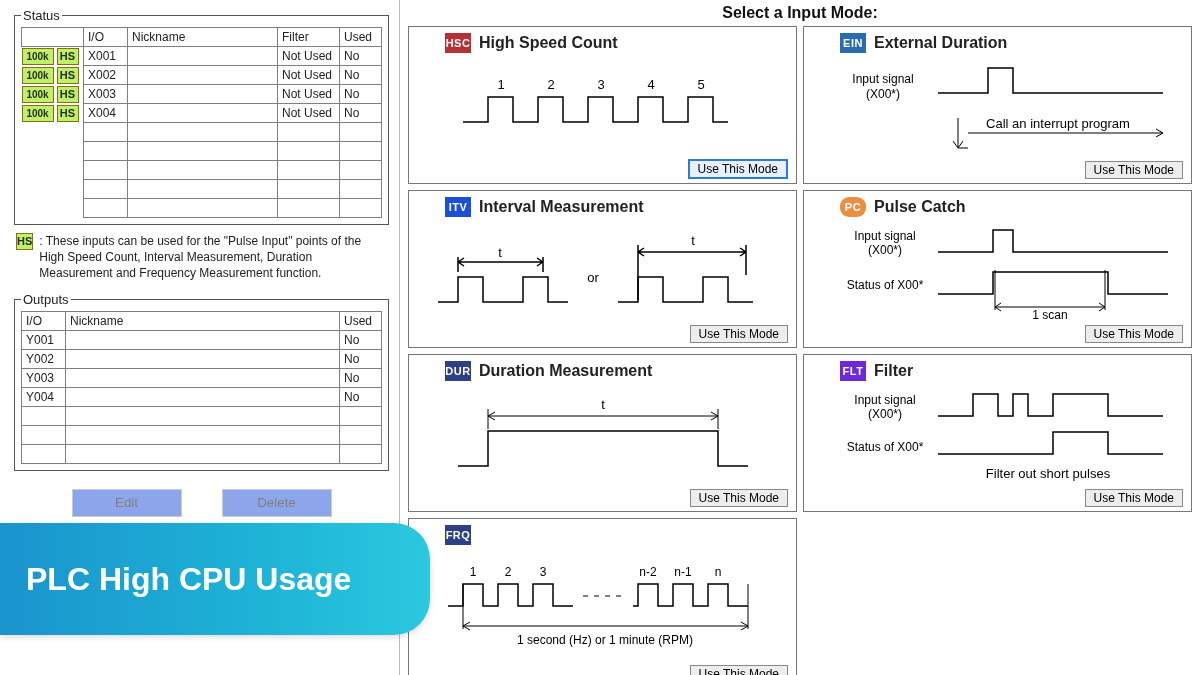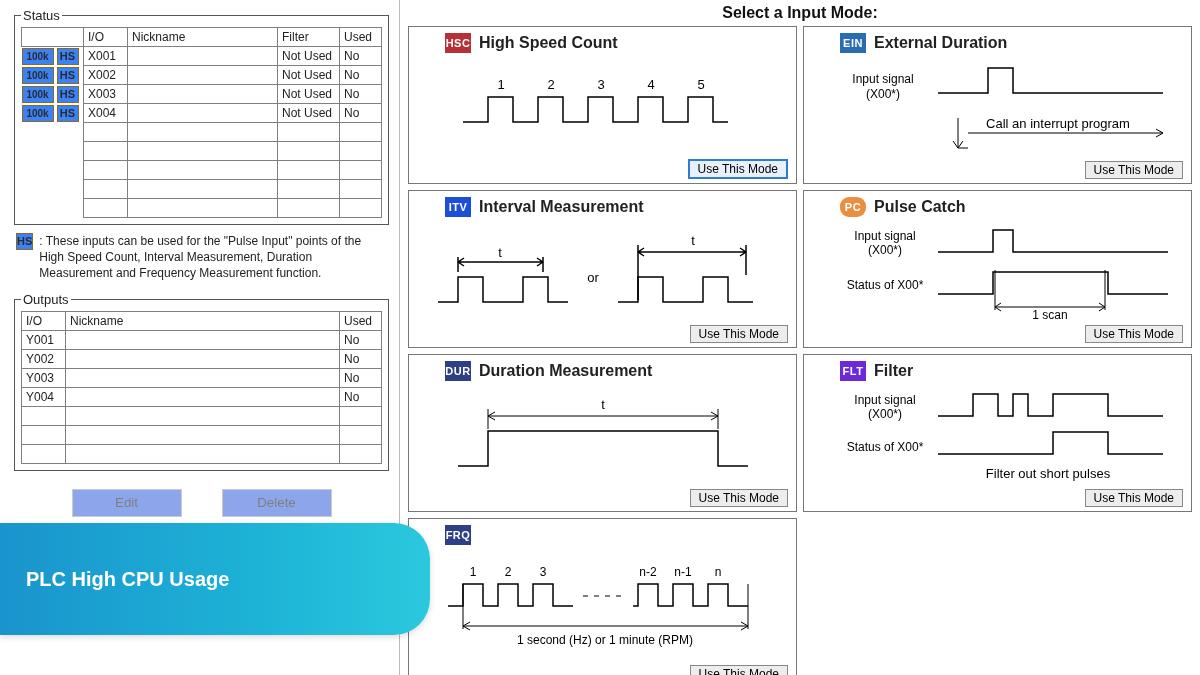--- a/index.html
+++ b/index.html
@@ -6,41 +6,41 @@
   body { margin:0; font-family: "Segoe UI", Arial, sans-serif; font-size:13px; color:#222; background:#fff; width:1200px; height:675px; overflow:hidden; position:relative; }
   .app { display:flex; width:100%; height:675px; }
   .left { width:400px; padding:8px 10px 8px 14px; border-right:1px solid #bbb; }
   .right { flex:1; padding:0 6px; }
   .right-header { font-weight:bold; font-size:16px; text-align:center; padding:4px 0 2px; color:#111;}
   fieldset.inp { border:1px solid #555; padding:4px 6px 6px 6px; margin:0 0 8px 0;}
   fieldset.inp legend { font-size:13px; padding:0 2px;}
   table.io { width:100%; border-collapse:collapse; font-size:12px; }
   table.io th, table.io td { border:1px solid gray; padding:1px 4px; text-align:left; height:19px; background:#fff;}
   table.io th { font-weight:normal; }
-  .badge100k, .badgeHS { display:inline-block; background:#3b82f6; border:1px solid #8B6B1A; color:#2b2b2b; font-weight:bold; font-family: Arial, sans-serif; text-align:center; }
+  .badge100k, .badgeHS { display:inline-block; background:#bef264; border:1px solid #8B6B1A; color:#2b2b2b; font-weight:bold; font-family: Arial, sans-serif; text-align:center; }
   .badge100k { width:32px; height:17px; font-size:10px; line-height:15px; margin-right:1px;}
   .badgeHS { width:22px; height:17px; font-size:11px; line-height:15px;}
   .row-flex { display:flex; align-items:center; gap:2px;}
   .hs-note { display:flex; gap:6px; margin:8px 2px 10px 2px; font-size:12px; line-height:1.35; }
   .left-btnrow { display:flex; gap:40px; justify-content:center; margin-top:18px; opacity:.5;}
   .left-btnrow button { width:110px; height:28px; background:#1d4ed8; border:1px solid #999; }
   .mode-grid { display:grid; grid-template-columns:1fr 1fr; gap:6px; padding:2px;}
   .mode-card { border:1px solid #777; padding:6px 8px 4px 8px; background:#fff; position:relative; height:158px; display:flex; flex-direction:column;}
   .mode-card.last-row { height:170px; }
   .mode-title { display:flex; align-items:center; gap:8px; font-weight:bold; font-size:16px; margin-bottom:2px;padding-left:28px;}
   .mode-badge { width:26px; height:20px; display:inline-flex; align-items:center; justify-content:center; color:#fff; font-size:11px; font-weight:bold; letter-spacing:.5px;}
   .b-red { background:#B53037;} .b-blue { background:#2B6CB0;} .b-purple { background:#1d4ed8;}
   .b-orange { background:#EA8E42;border-radius:9px;} .b-navy { background:#2E3F84;} .b-violet { background:#6d28d9;}
   .mode-art { flex:1; display:flex; align-items:center; justify-content:center; }
   .mode-art svg { max-width:100%; }
   .use-row { text-align:right; }
   .use-btn { font-size:12px; padding:1px 8px; background:#EDEDED; border:1px solid #888; }
   .use-btn.active { border:2px solid #2E7BD6; background:#E8F0FA; }
   .overlay-banner { position:absolute; left:0; bottom:40px; width:430px; height:112px; background:linear-gradient(90deg,#1A94CD 0%, #1DB3D6 60%, #2BC8DE 100%); border-radius:0 36px 36px 0; display:flex; align-items:center; padding-left:26px; box-shadow:0 2px 6px rgba(0,0,0,.15);}
-  .overlay-banner span { color:#fff; font-weight:700; font-size:20px; font-family:"Segoe UI", Arial, sans-serif;}
+  .overlay-banner span { color:#fff; font-weight:700; font-size:32px; font-family:"Segoe UI", Arial, sans-serif;}
   .sig-lbl { font-size:12px; }
 </style>
 </head>
 <body>
 
 <div class="app">
 
   <div class="left">
     <fieldset class="inp">
       <legend>Status</legend>

